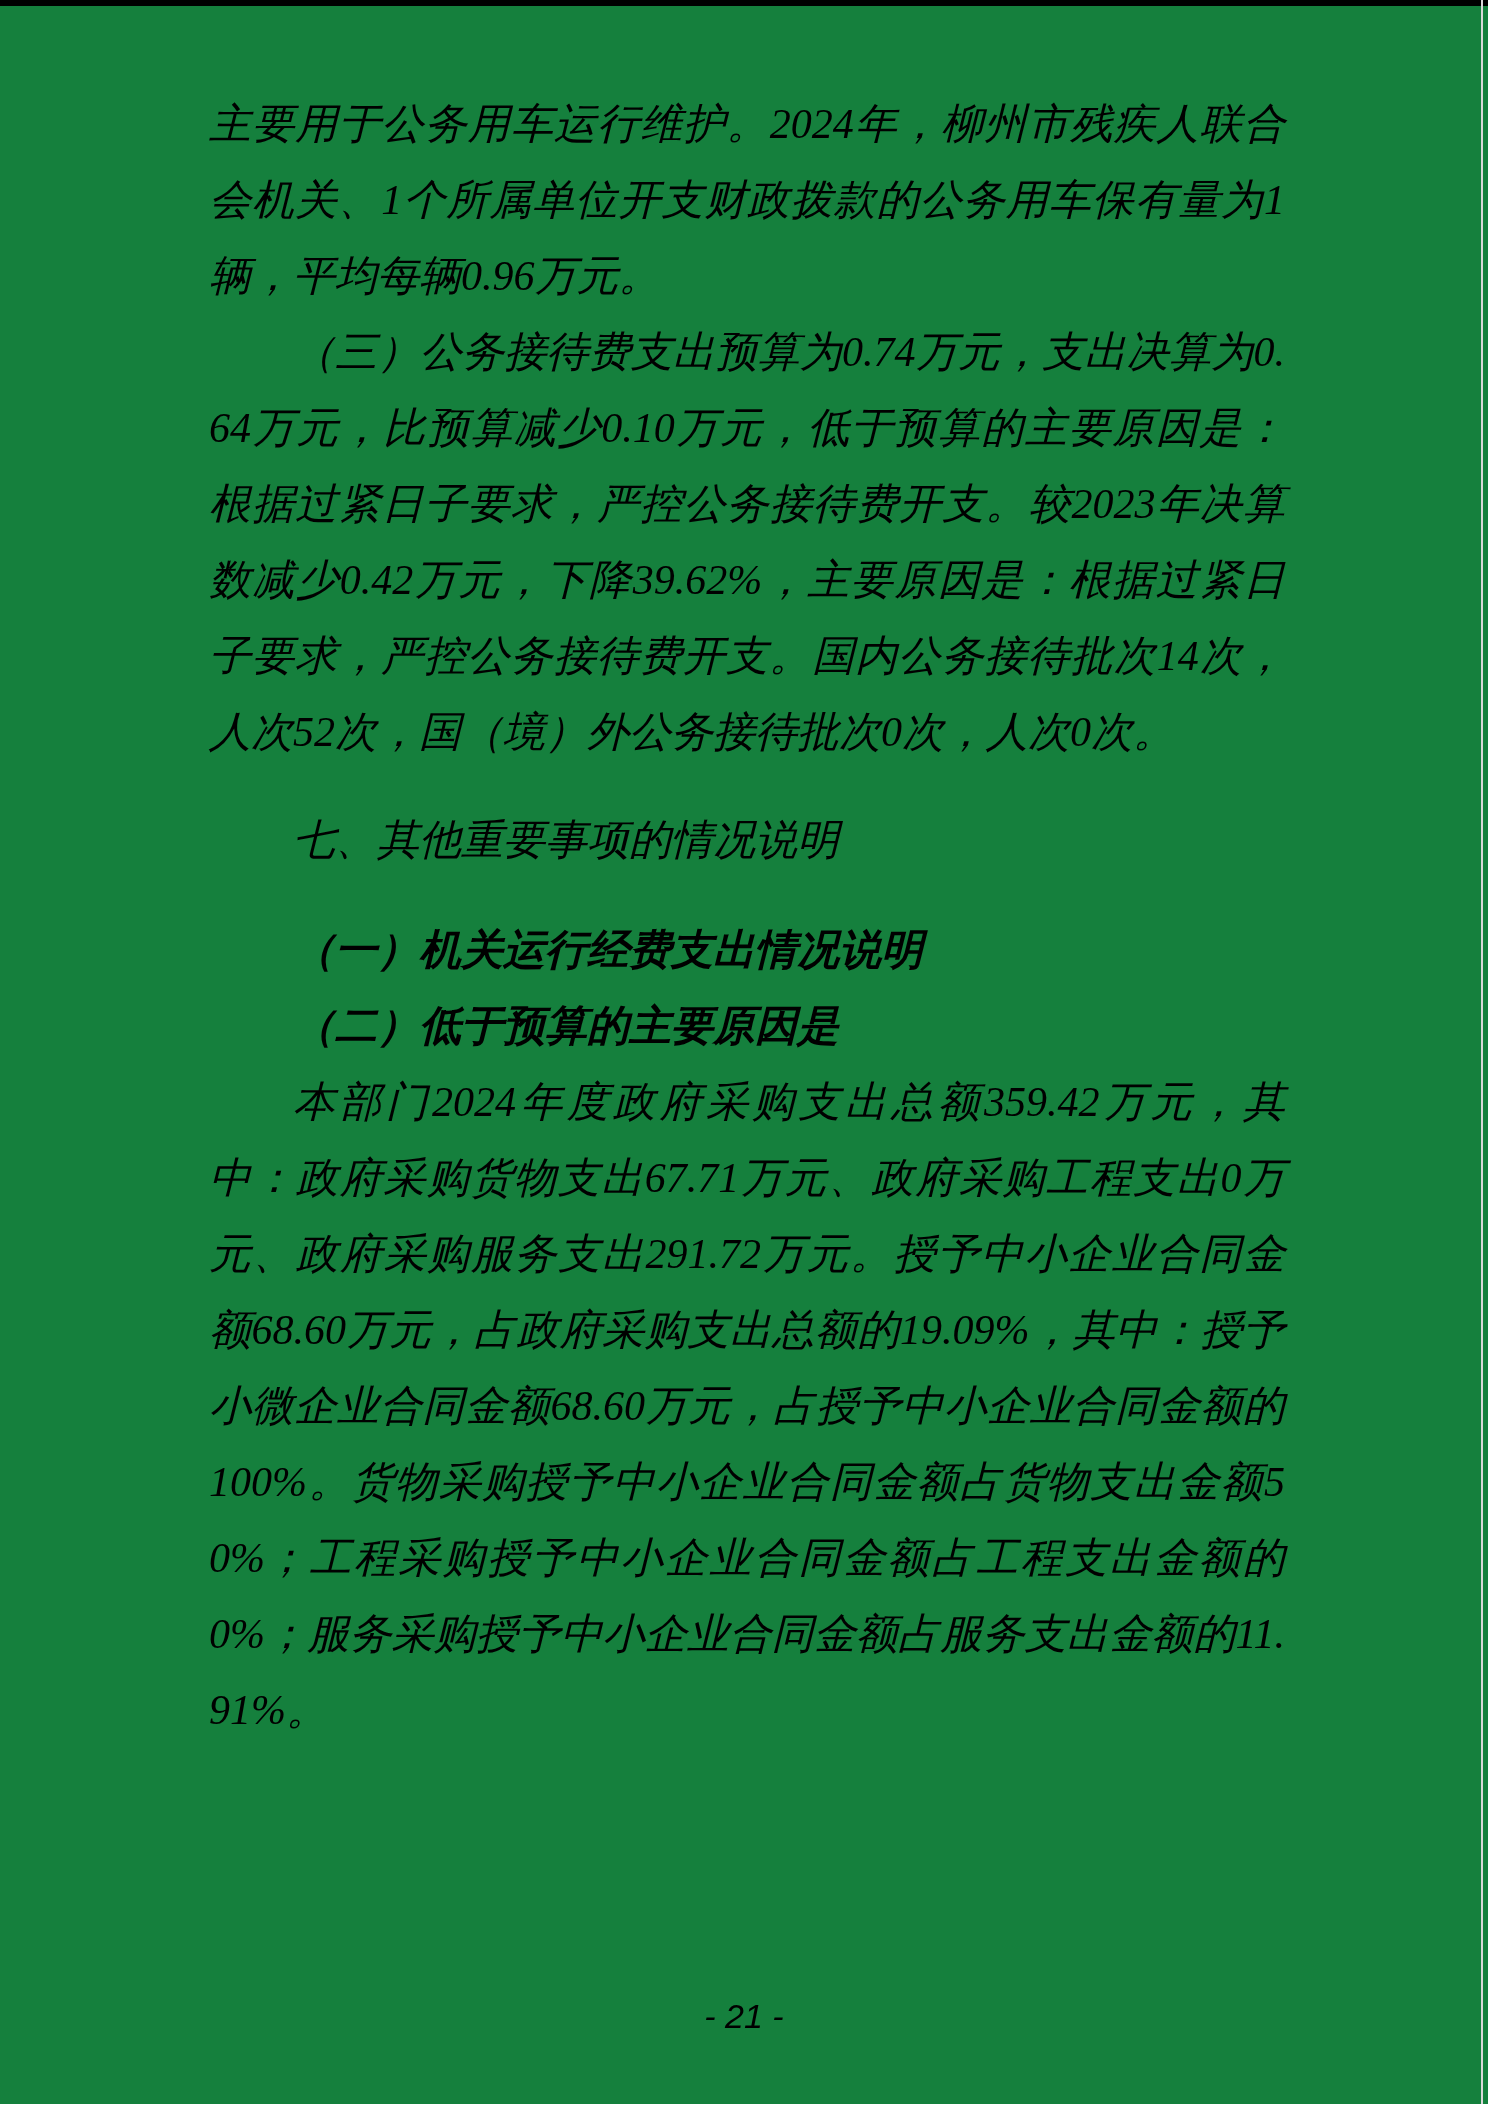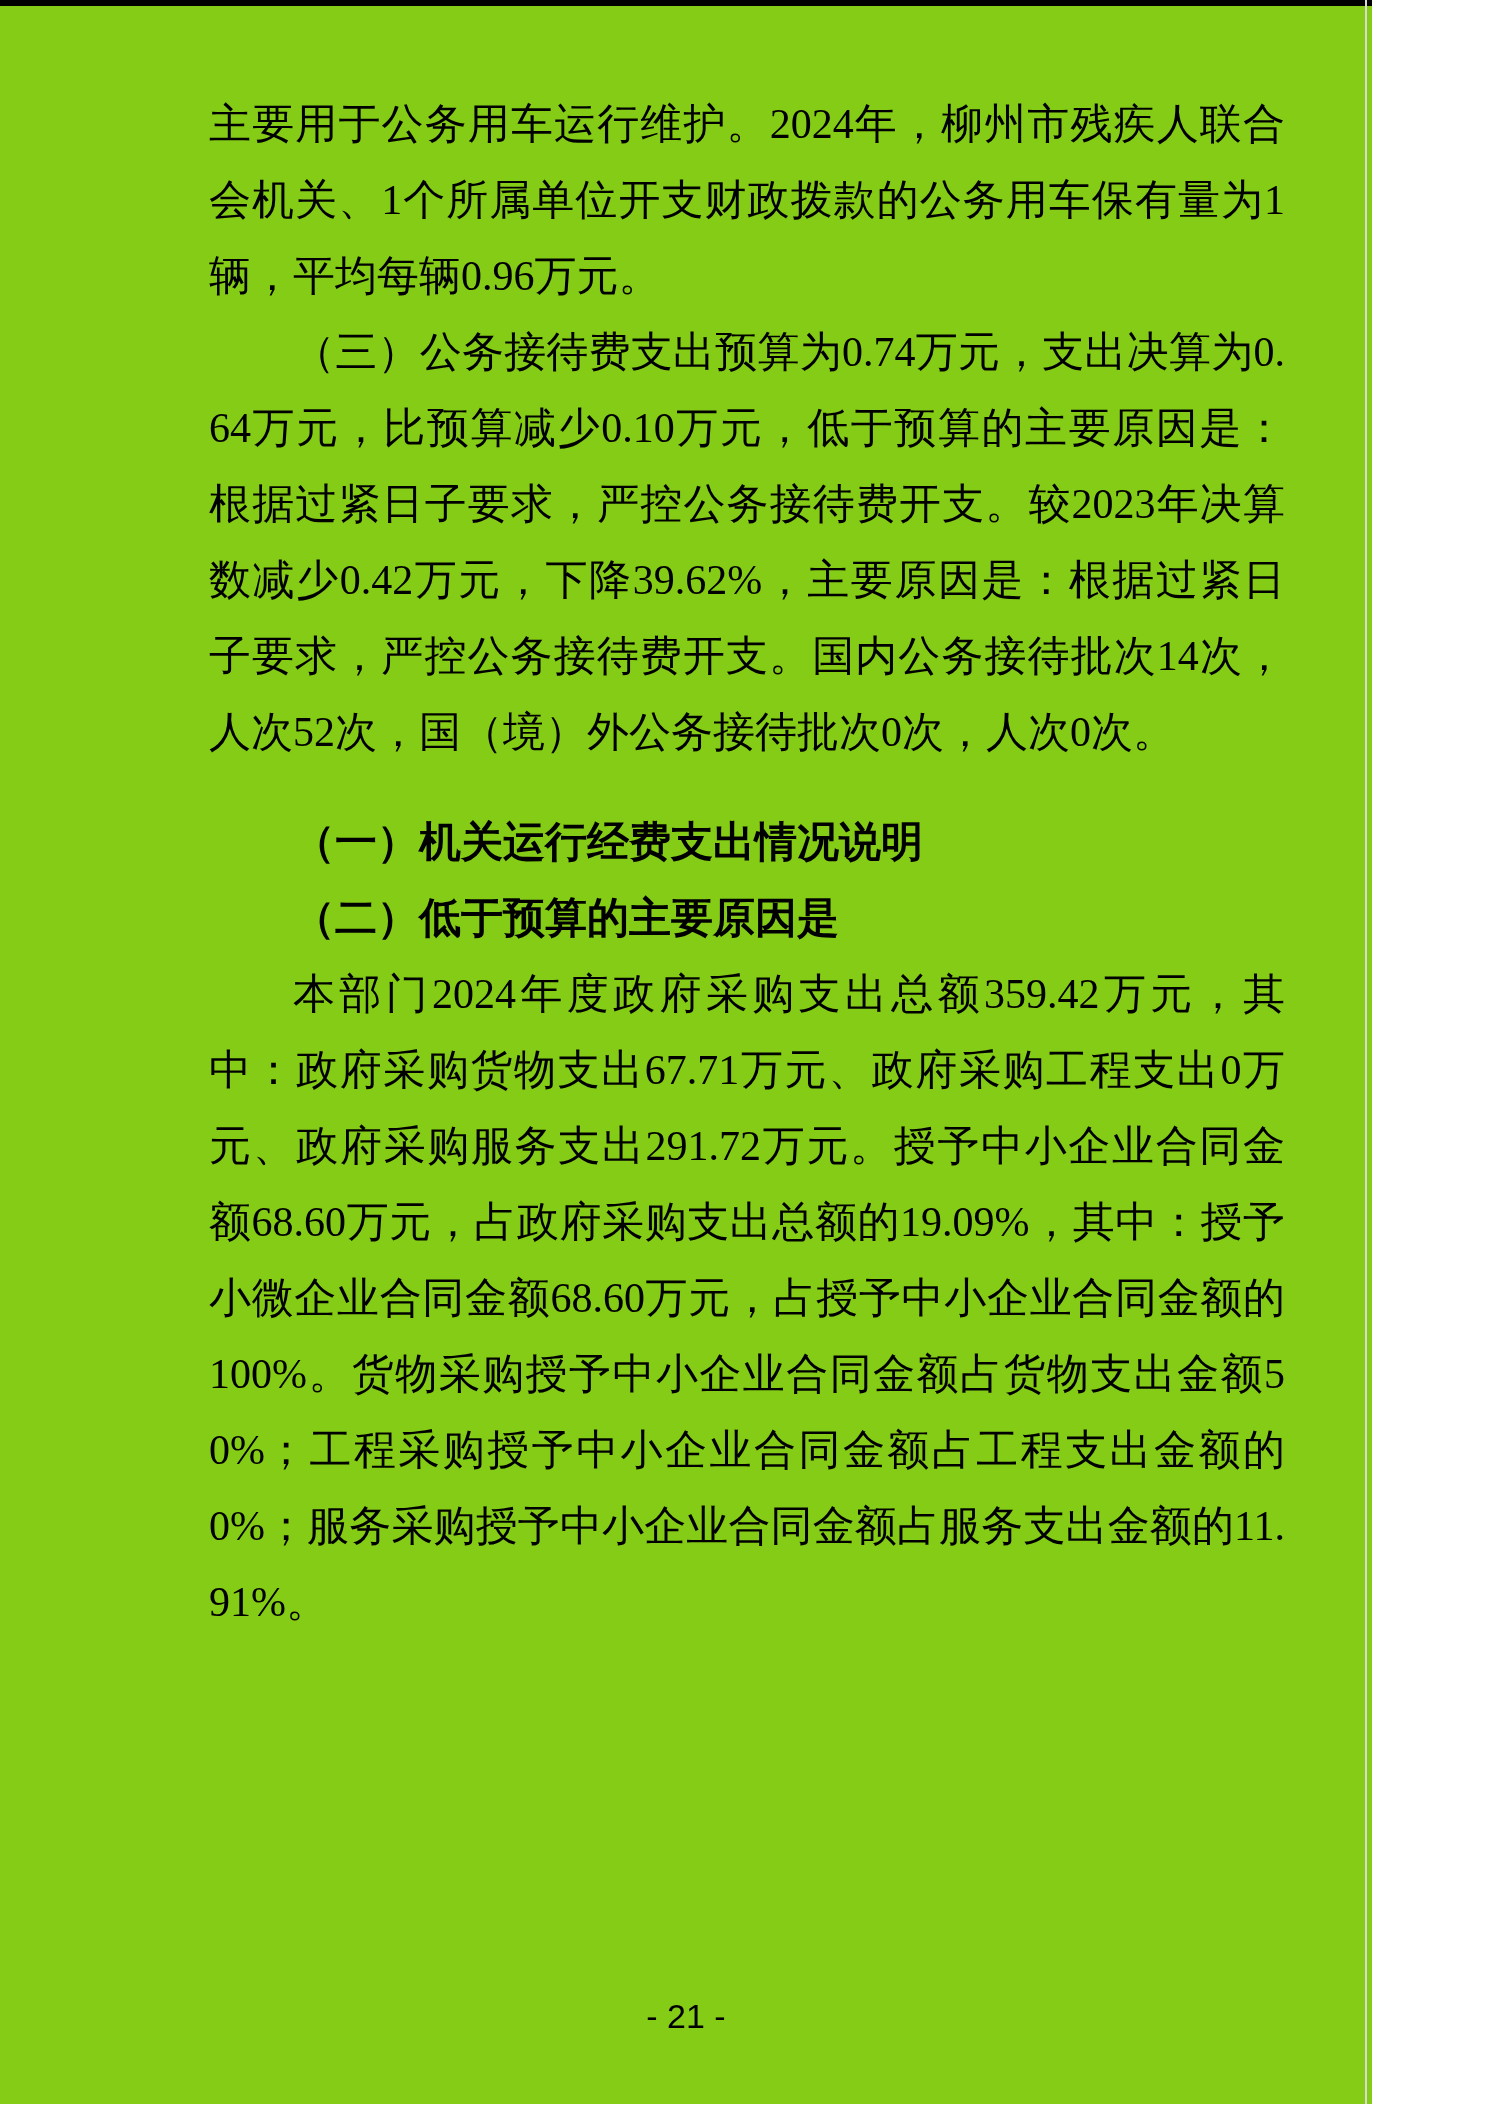--- a/index.html
+++ b/index.html
@@ -2,26 +2,27 @@
 <html><head>
 <meta charset="utf-8">
 <style>
   html, body {
     margin: 0;
     padding: 0;
     background: #ffffff;
   }
   .page {
     position: relative;
-    width: 1372px;
+    width: 1488px;
     height: 2104px;
-    background: #84cc16;
+    background: #15803d;
     color: #000000;
     font-family: "Liberation Serif", serif;
     overflow: hidden;
+    font-style: italic;
   }
   .top-edge-bar {
     position: absolute;
     top: 0;
     left: 0;
     width: 100%;
     height: 6px;
     background: #000000;
   }
   .right-edge-line {
@@ -86,20 +87,21 @@
 
 <div class="page">
   <div class="top-edge-bar"></div>
   <div class="right-edge-line"></div>
 
   <div class="content">
     <p>主要用于公务用车运行维护。2024年，柳州市残疾人联合会机关、1个所属单位开支财政拨款的公务用车保有量为1辆，平均每辆0.96万元。</p>
 
     <p class="indent">（三）公务接待费支出预算为0.74万元，支出决算为0.64万元，比预算减少0.10万元，低于预算的主要原因是：根据过紧日子要求，严控公务接待费开支。较2023年决算数减少0.42万元，下降39.62%，主要原因是：根据过紧日子要求，严控公务接待费开支。国内公务接待批次14次，人次52次，国（境）外公务接待批次0次，人次0次。</p>
 
+    <h2 class="section-heading">七、其他重要事项的情况说明</h2>
 
     <h3 class="sub-heading extra-gap">（一）机关运行经费支出情况说明</h3>
 
 
     <h3 class="sub-heading">（二）低于预算的主要原因是</h3>
 
     <p class="indent">本部门2024年度政府采购支出总额359.42万元，其中：政府采购货物支出67.71万元、政府采购工程支出0万元、政府采购服务支出291.72万元。授予中小企业合同金额68.60万元，占政府采购支出总额的19.09%，其中：授予小微企业合同金额68.60万元，占授予中小企业合同金额的100%。货物采购授予中小企业合同金额占货物支出金额50%；工程采购授予中小企业合同金额占工程支出金额的0%；服务采购授予中小企业合同金额占服务支出金额的11.91%。</p>
   </div>
 
   <div class="footer">- 21 -</div>

